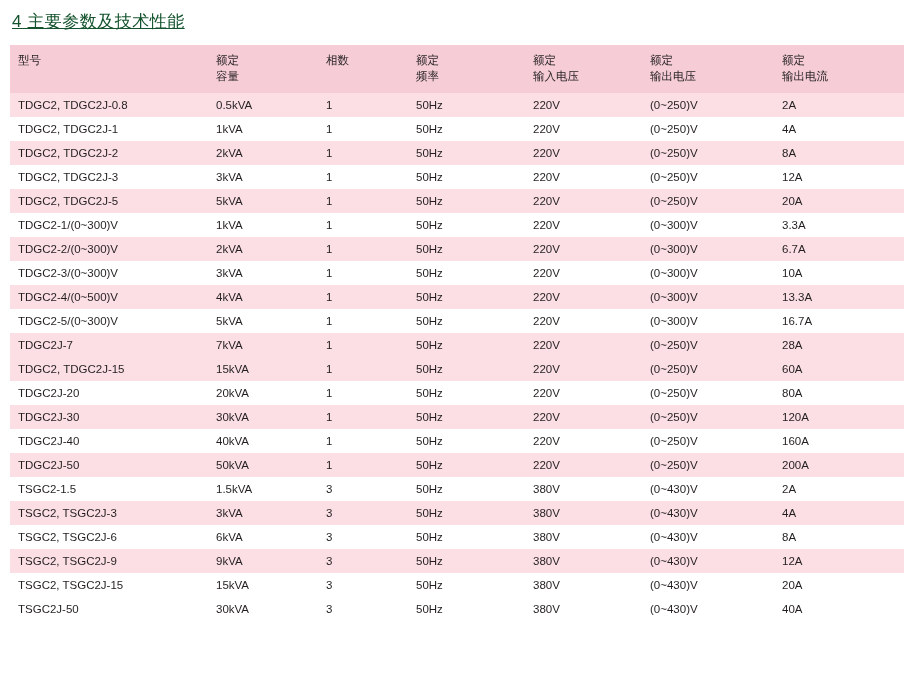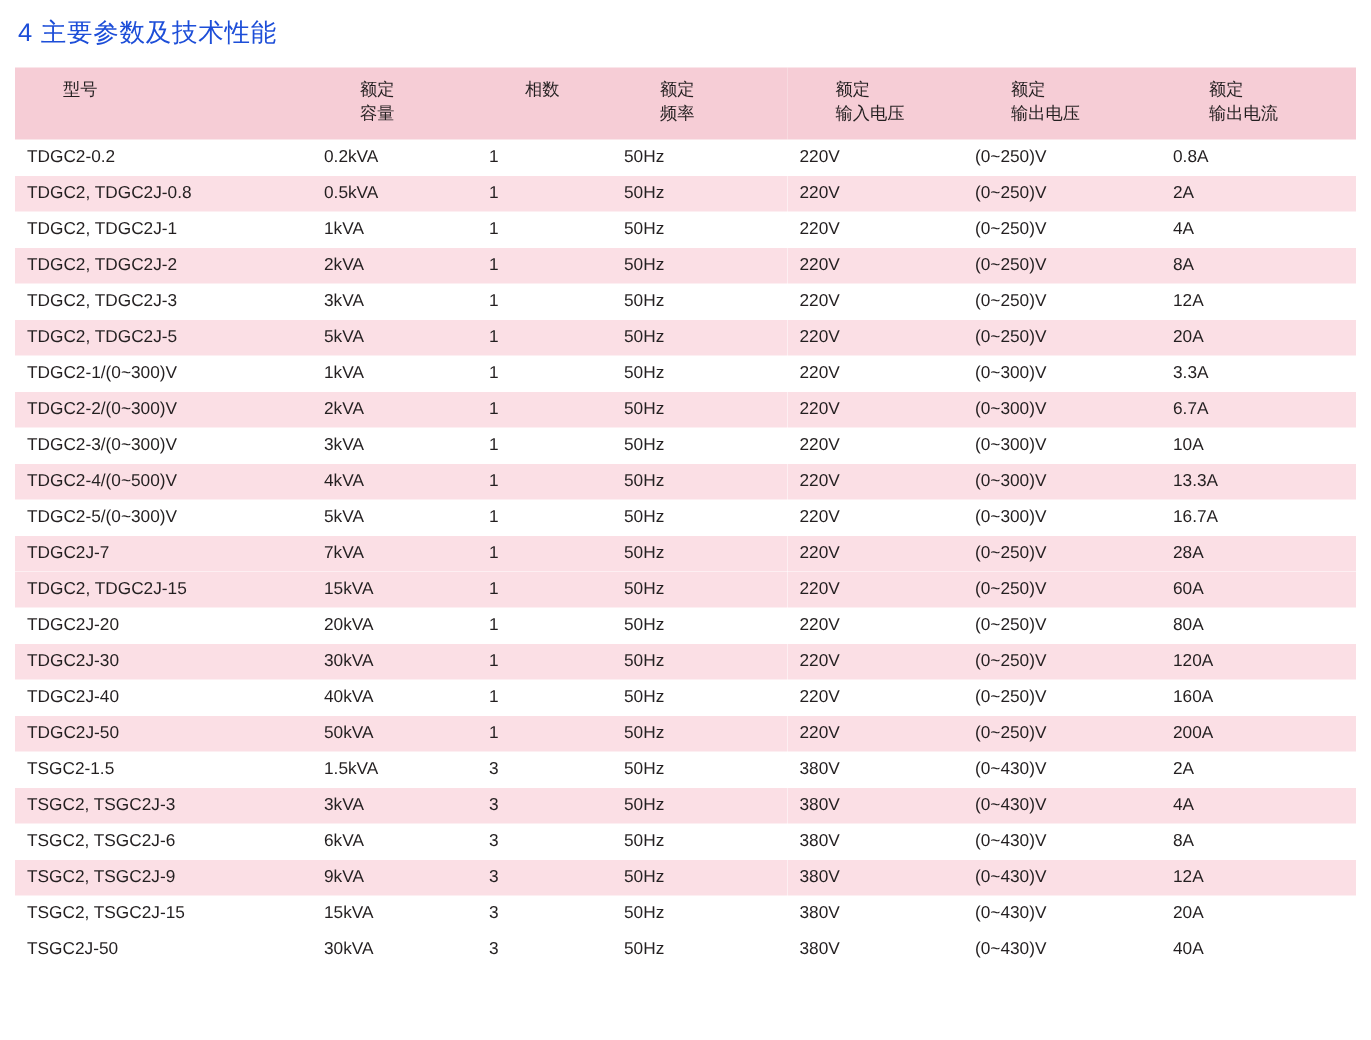--- a/index.html
+++ b/index.html
@@ -17,23 +17,24 @@
   }
   .page {
     width: 914px;
     height: 693px;
     padding: 0 10px;
     position: relative;
   }
   .doc-title {
     font-size: 17px;
     font-weight: normal;
-    color: #1d4ed8;
+    color: #14532d;
     margin: 10px 0 12px 2px;
     letter-spacing: 0.5px;
+    text-decoration: underline;
   }
   table.spec {
     width: 894px;
     border-collapse: collapse;
     table-layout: fixed;
     font-size: 11px;
   }
   table.spec col.c0 { width: 198px; }
   table.spec col.c1 { width: 110px; }
   table.spec col.c2 { width: 90px; }
@@ -45,21 +46,21 @@
     background: #f6cdd6;
     font-weight: normal;
     font-size: 11.5px;
     color: #231f20;
     text-align: left;
     vertical-align: top;
     padding: 8px 0 9px 8px;
     line-height: 1.35;
     height: 44px;
   }
-  table.spec thead th .lbl { display: block; white-space: pre-line; margin-left: 24px; }
+  table.spec thead th .lbl { display: block; white-space: pre-line; }
   table.spec tbody td {
     padding: 0 0 0 8px;
     height: 24px;
     line-height: 24px;
     font-size: 11.5px;
     color: #231f20;
     white-space: nowrap;
     overflow: hidden;
   }
   table.spec tbody tr.odd td { background: #ffffff; }
@@ -106,29 +107,20 @@
             <span class="lbl">额定
 输出电压</span>
           </th>
         <th>
             <span class="lbl">额定
 输出电流</span>
           </th>
       </tr>
     </thead>
     <tbody id="spec-body">
-        <tr class="odd">
-          <td>TDGC2-0.2</td>
-          <td>0.2kVA</td>
-          <td>1</td>
-          <td>50Hz</td>
-          <td>220V</td>
-          <td>(0~250)V</td>
-          <td>0.8A</td>
-        </tr>
         <tr class="even">
           <td>TDGC2, TDGC2J-0.8</td>
           <td>0.5kVA</td>
           <td>1</td>
           <td>50Hz</td>
           <td>220V</td>
           <td>(0~250)V</td>
           <td>2A</td>
         </tr>
         <tr class="odd">

